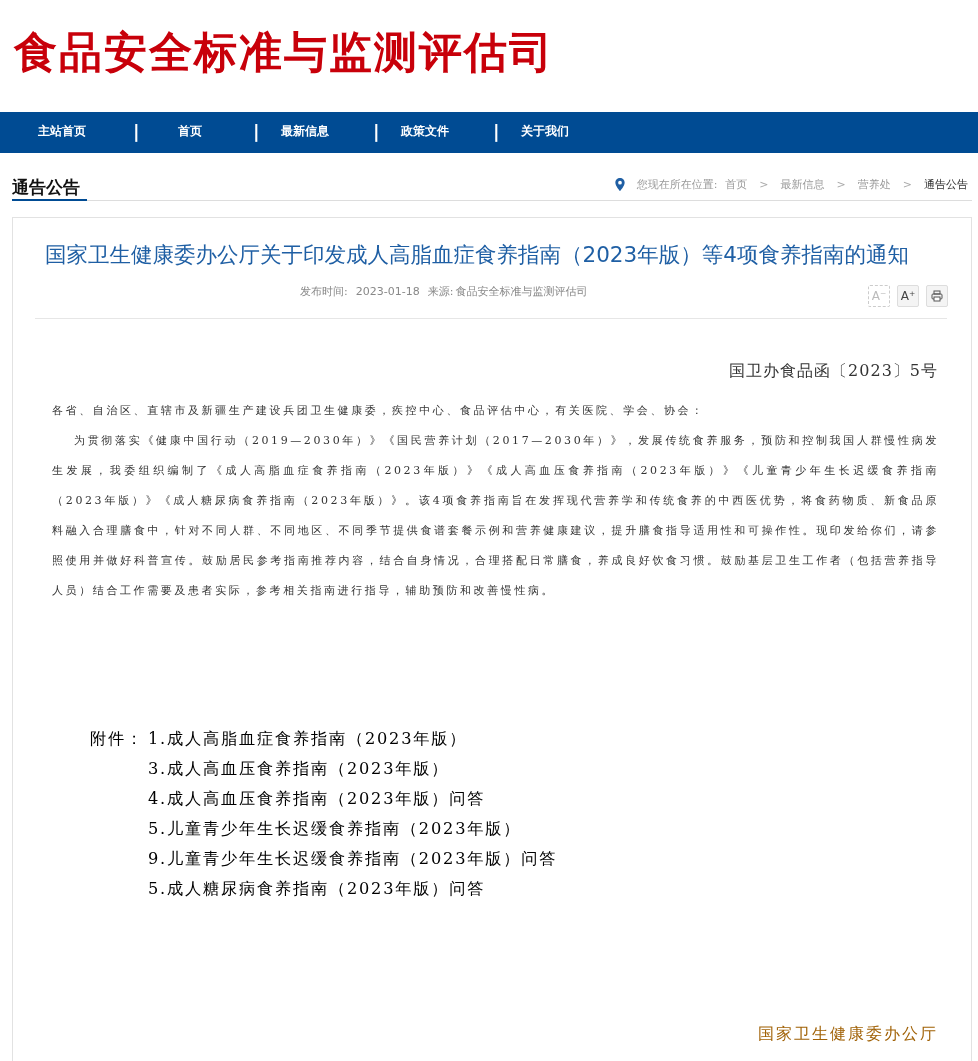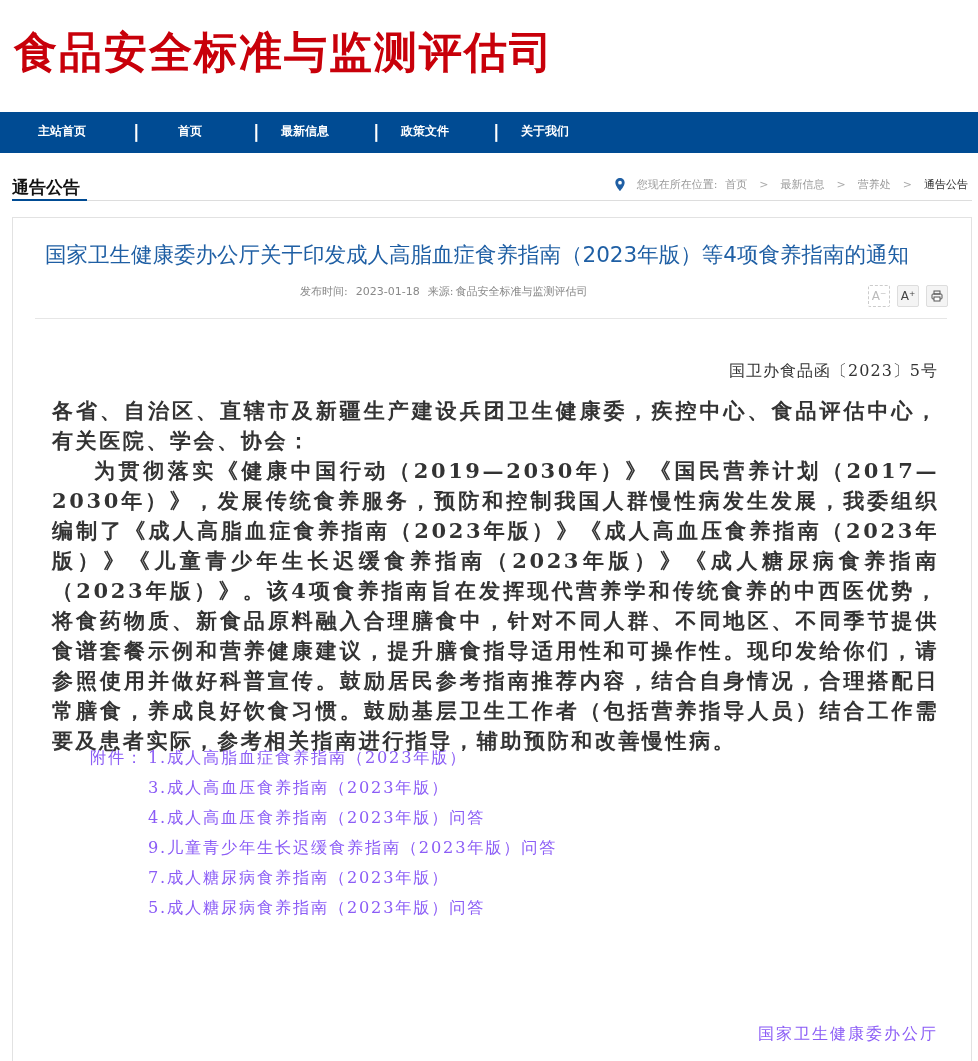--- a/index.html
+++ b/index.html
@@ -18,27 +18,27 @@
   .crumbs .current { color:#333; }
   .panel { position:absolute; left:12px; top:217px; width:958px; height:860px; border:1px solid #e2e2e2; background:#fff; }
   .art-title { position:absolute; left:45px; top:239px; font-size:21.5px; color:#1f5fa4; white-space:nowrap; line-height:32px; }
   .meta { position:absolute; left:300px; top:284px; font-size:11px; color:#888; white-space:nowrap; }
   .meta span { margin-right:8px; }
   .tools { position:absolute; left:868px; top:285px; display:flex; gap:7px; }
   .tool { width:20px; height:20px; border:1px solid #ddd; background:#f4f4f4; display:flex; align-items:center; justify-content:center; font-size:12px; color:#444; border-radius:2px; }
   .tool.disabled { border:1px dashed #ccc; background:#fff; color:#bbb; }
   .meta-rule { position:absolute; left:35px; top:318px; width:912px; height:1px; background:#e6e6e6; }
   .doc-no { position:absolute; right:40px; top:337px; font-family:"DejaVu Serif", serif; font-size:16px; color:#333; letter-spacing:1px;margin-top:24px; }
-  .body-text { position:absolute; left:52px; top:396px; width:887px; font-family:"DejaVu Serif", serif; font-size:21px; color:#333; line-height:30px; letter-spacing:2.6px; text-align:justify;font-weight:bold; }
+  .body-text { position:absolute; left:52px; top:396px; width:887px; font-family:"DejaVu Serif", serif; font-size:11px; color:#333; line-height:30px; letter-spacing:2.6px; text-align:justify; }
   .body-text p { margin:0; }
   .body-text .indent { text-indent:2em; }
-  .attach { position:absolute; left:90px; top:743px; font-family:"DejaVu Serif", serif; font-size:16.2px; color:#8b5cf6; line-height:30px; letter-spacing:1.8px; }
+  .attach { position:absolute; left:90px; top:724px; font-family:"DejaVu Serif", serif; font-size:16.2px; color:#000000; line-height:30px; letter-spacing:1.8px; }
   .attach-row { display:flex; white-space:nowrap; }
   .attach-label { width:58px; }
-  .signature { position:absolute; right:40px; top:1024px; font-family:"DejaVu Serif", serif; font-size:16px; color:#8b5cf6; letter-spacing:2px; }
+  .signature { position:absolute; right:40px; top:1024px; font-family:"DejaVu Serif", serif; font-size:16px; color:#a16207; letter-spacing:2px; }
 </style>
 </head>
 <body>
 
 <div class="logo">食品安全标准与监测评估司</div>
 
 <div class="nav">
   <span class="nav-item" style="left:38px">主站首页</span>
   <span class="nav-sep" style="left:133px">|</span>
   <span class="nav-item" style="left:178px">首页</span>
@@ -109,25 +109,28 @@
   <div class="attach-row">
       <span class="attach-label"></span>
       <span>3.成人高血压食养指南（2023年版）</span>
     </div>
   <div class="attach-row">
       <span class="attach-label"></span>
       <span>4.成人高血压食养指南（2023年版）问答</span>
     </div>
   <div class="attach-row">
       <span class="attach-label"></span>
+      <span>5.儿童青少年生长迟缓食养指南（2023年版）</span>
+    </div>
+  <div class="attach-row">
+      <span class="attach-label"></span>
       <span>9.儿童青少年生长迟缓食养指南（2023年版）问答</span>
     </div>
   <div class="attach-row">
       <span class="attach-label"></span>
-      <span>7.成人糖尿病食养指南（2023年版）</span>
     </div>
   <div class="attach-row">
       <span class="attach-label"></span>
       <span>5.成人糖尿病食养指南（2023年版）问答</span>
     </div>
 </div>
 
 <div class="signature">国家卫生健康委办公厅</div>
 
 </body></html>

